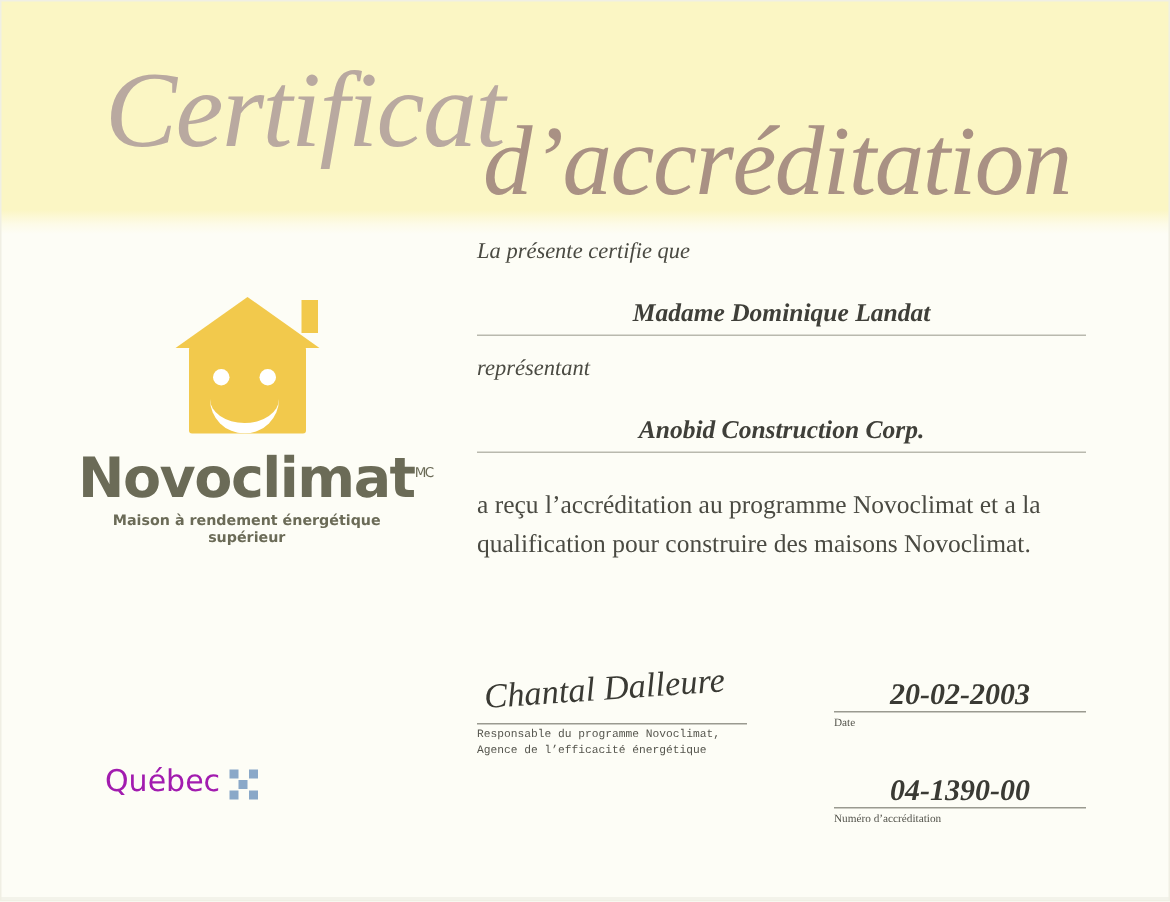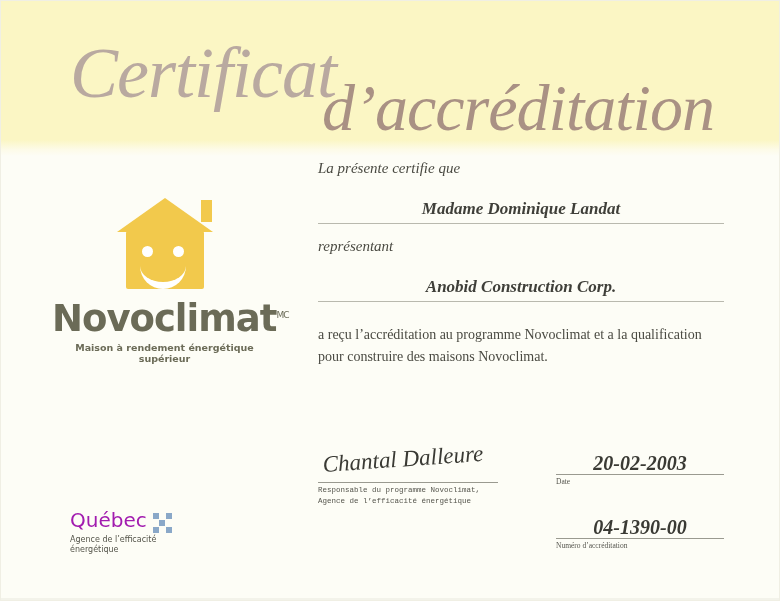--- a/index.html
+++ b/index.html
@@ -233,21 +233,21 @@
     width: 100%;
     text-align: center;
     font-family: "Liberation Serif", serif;
     font-style: italic;
     font-weight: bold;
     font-size: 17px;
     color: #3f3f39;
   }
   .body-text {
     font-family: "Liberation Serif", serif;
-    font-size: 14px;
+    font-size: 17px;
     color: #4a4a42;
     line-height: 1.55;
     margin-top: 22px;
   }
 
   
   .sig-area {
     position: absolute;
     left: 318px;
     top: 452px;
@@ -386,21 +386,17 @@
   </div>
 
   <div class="quebec-block">
     <span class="quebec-word">Québec</span><span class="quebec-flag">
       <span class="qf-dot qf-1"></span>
       <span class="qf-dot qf-2"></span>
       <span class="qf-dot qf-3"></span>
       <span class="qf-dot qf-4"></span>
       <span class="qf-dot qf-5"></span>
     </span>
-    <div class="quebec-sub">
-      <div>Agence de l’efficacité</div>
-      <div>énergétique</div>
-    </div>
   </div>
 
   <div class="bottom-rule"></div>
   <div class="page-edge"></div>
 </div>
 
 </body></html>

